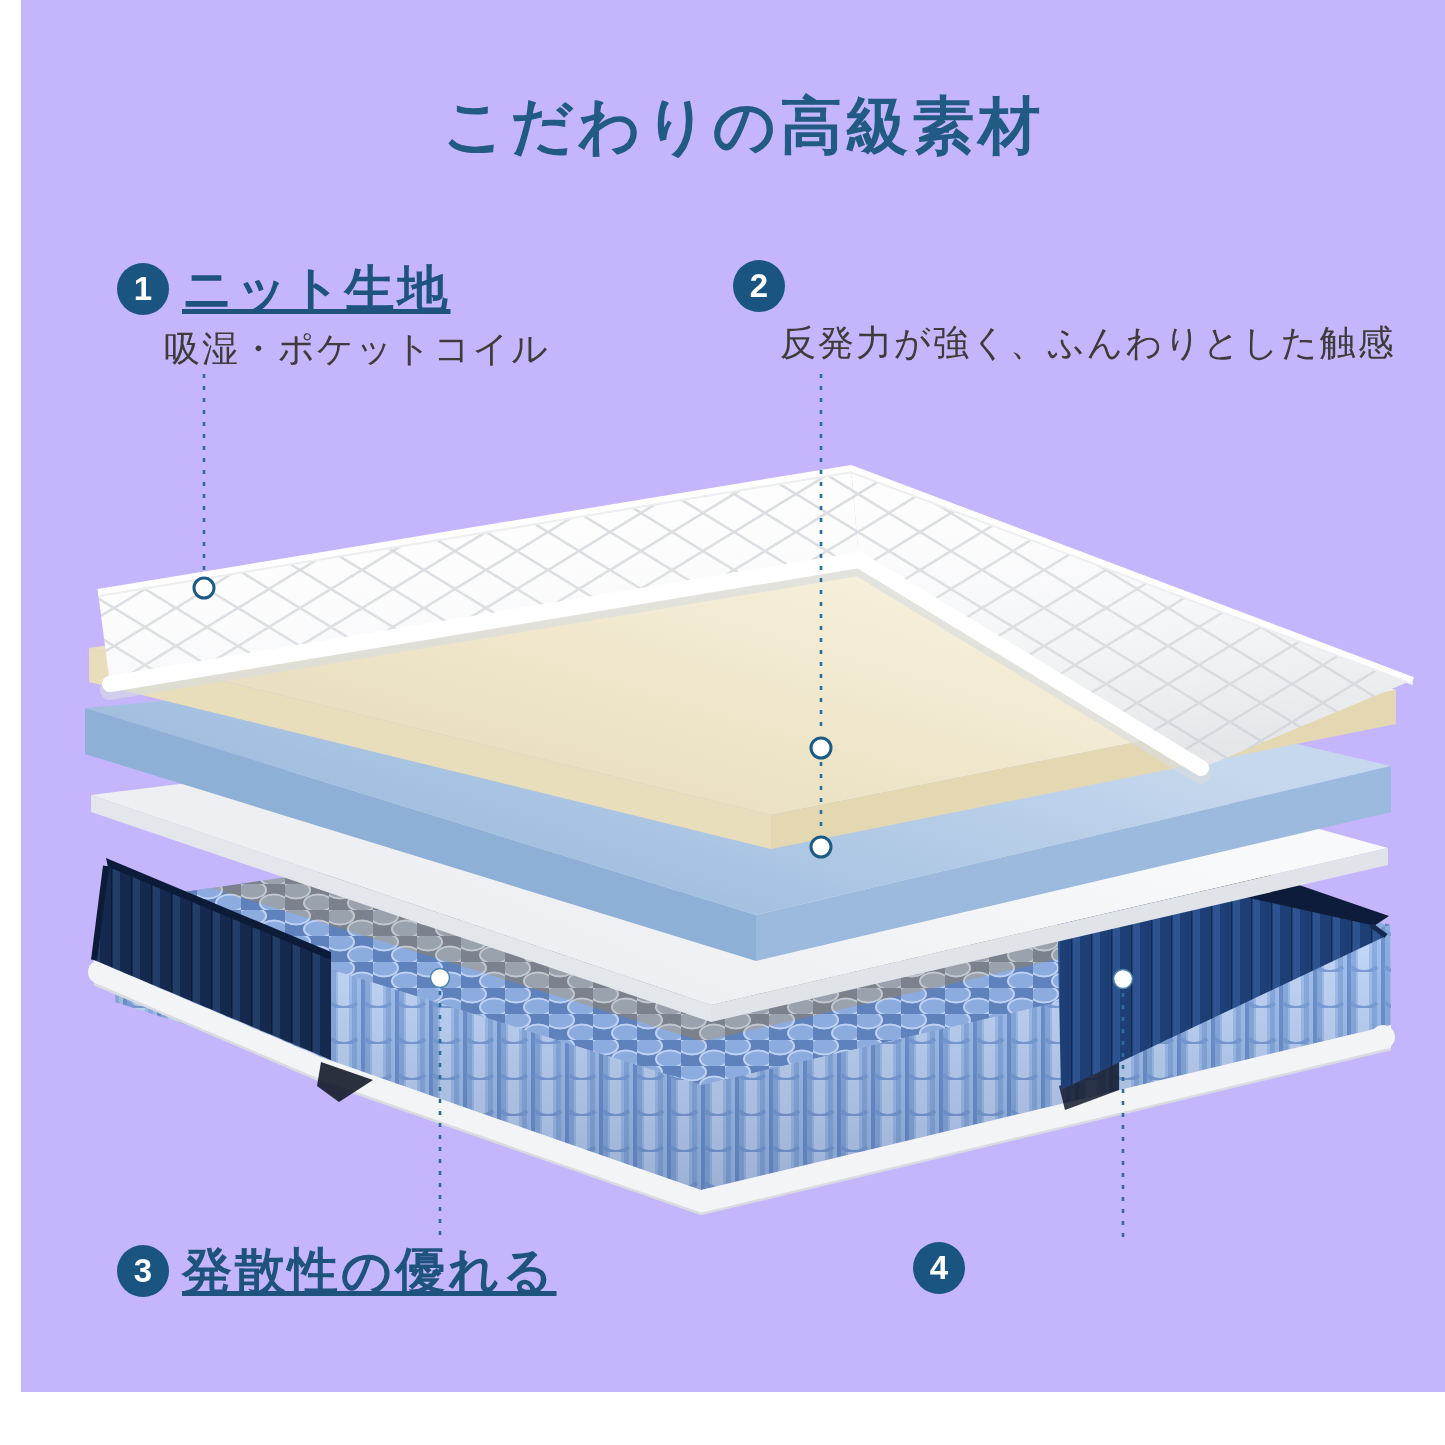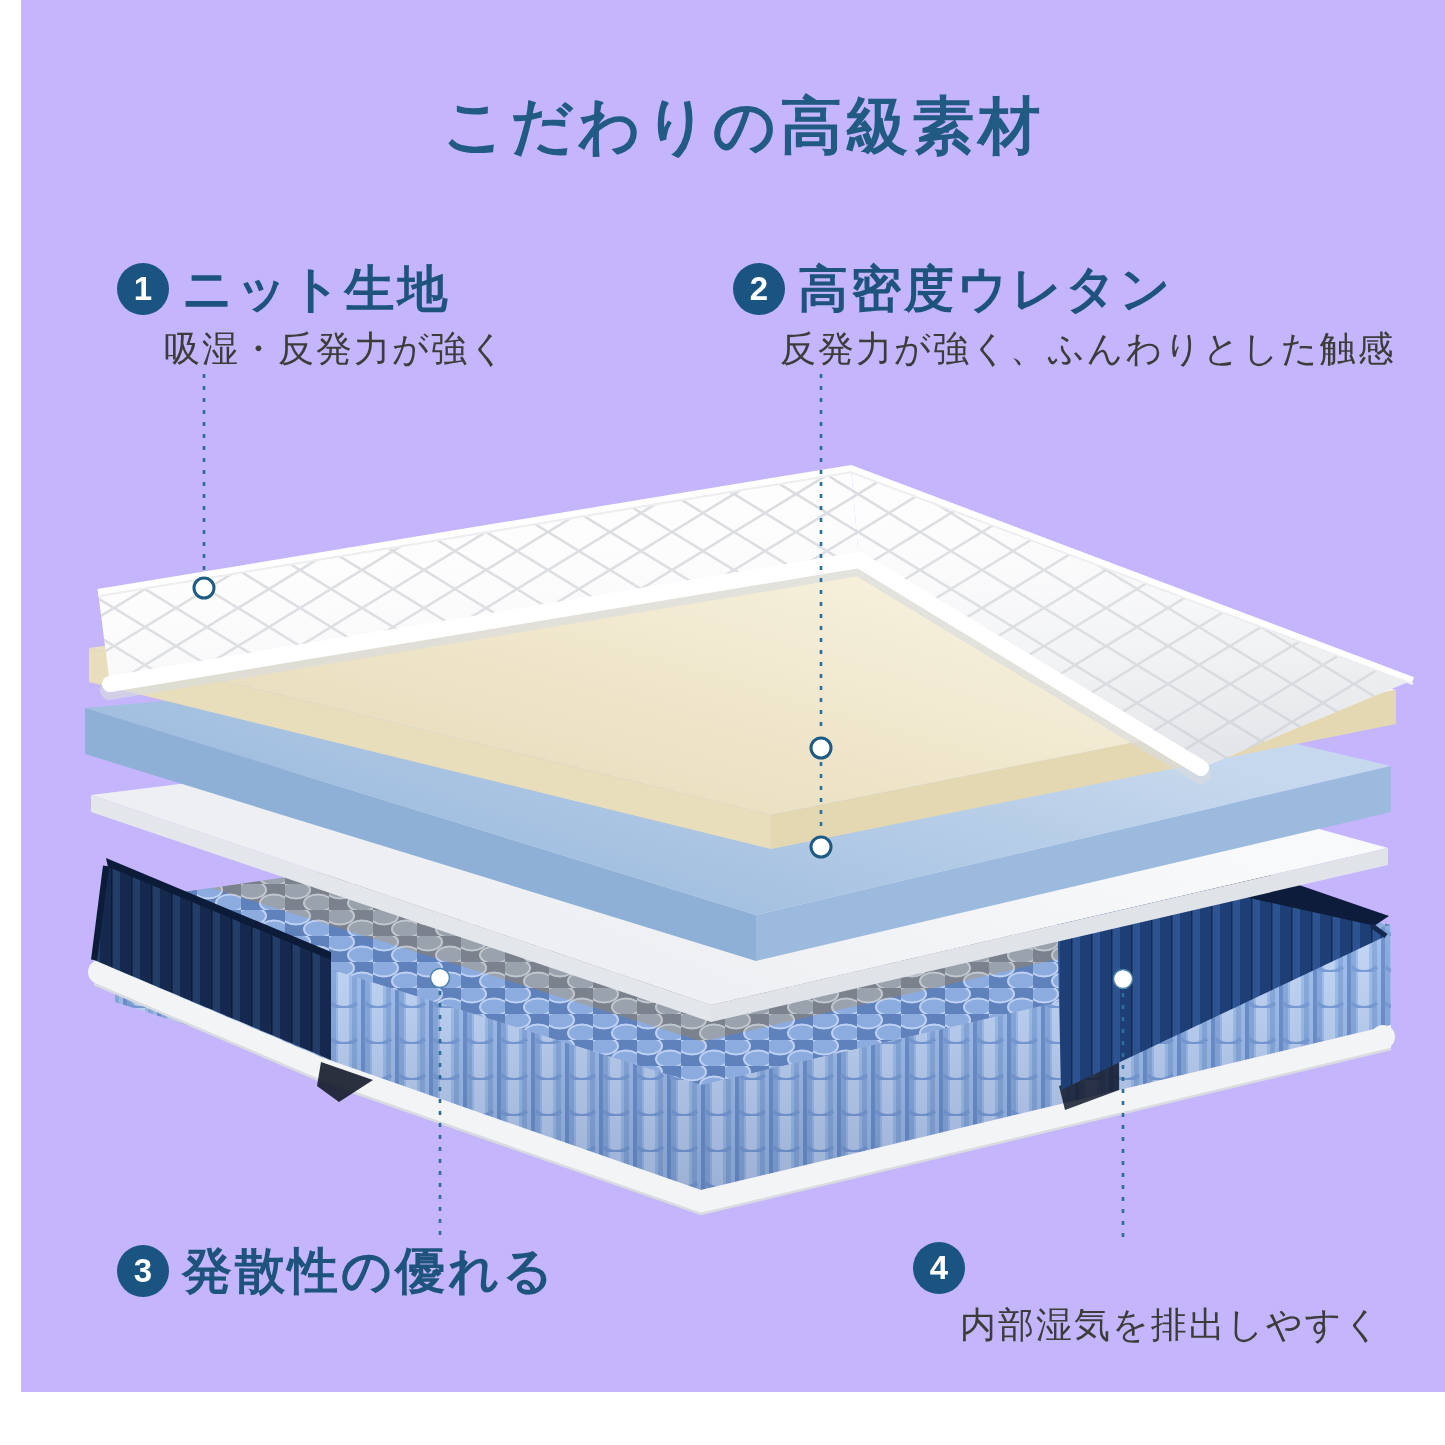--- a/index.html
+++ b/index.html
@@ -15,21 +15,21 @@
   }
   .illu-svg{position:absolute;left:0;top:0;width:1445px;height:1445px;}
   .callout{position:absolute;}
   .callout-head{display:flex;align-items:center;gap:13px;}
   .num-badge{
     width:52px;height:52px;border-radius:50%;background:#195580;color:#ffffff;
     font-family:"Liberation Sans","DejaVu Sans",sans-serif;font-weight:700;font-size:33px;
     display:flex;align-items:center;justify-content:center;flex:0 0 auto;
   }
   .callout-heading{
-    font-size:50px;font-weight:700;color:#1d537c;letter-spacing:3px;line-height:58px;white-space:nowrap;
+    font-size:50px;font-weight:700;color:#1d537c;letter-spacing:3px;line-height:58px;white-space:nowrap;text-decoration:underline;
   }
   .callout-desc{
     margin-top:9px;font-size:36px;color:#3d3c3a;letter-spacing:2px;line-height:44px;white-space:nowrap;
   }
   .desc-indent{margin-left:47px;}
 </style>
 </head>
 <body>
 
 <div class="canvas">
@@ -167,38 +167,36 @@
     <circle cx="800" cy="847" r="10" fill="#ffffff" stroke="#1d5a84" stroke-width="3"></circle>
     <circle cx="419" cy="978" r="9.5" fill="#ffffff" stroke="#4a82aa" stroke-width="1.5"></circle>
     <circle cx="1102" cy="979" r="9.5" fill="#ffffff" stroke="#4a82aa" stroke-width="1.5"></circle>
   </svg>
 
   <div class="callout" style="left:96px;top:260px;">
     <div class="callout-head">
       <span class="num-badge">1</span>
       <span class="callout-heading">ニット生地</span>
     </div>
-    <div class="callout-desc desc-indent">吸湿・反発力が強く</div>
+    <div class="callout-desc desc-indent">吸湿・ポケットコイル</div>
   </div>
 
   <div class="callout" style="left:712px;top:260px;">
     <div class="callout-head">
       <span class="num-badge">2</span>
-      <span class="callout-heading">高密度ウレタン</span>
     </div>
     <div class="callout-desc desc-indent">反発力が強く、ふんわりとした触感</div>
   </div>
 
   <div class="callout" style="left:96px;top:1242px;">
     <div class="callout-head">
       <span class="num-badge">3</span>
       <span class="callout-heading">発散性の優れる</span>
     </div>
   </div>
 
   <div class="callout" style="left:892px;top:1242px;">
     <div class="callout-head">
       <span class="num-badge">4</span>
     </div>
-    <div class="callout-desc desc-indent">内部湿気を排出しやすく</div>
   </div>
 
 </div>
 
 </body></html>

